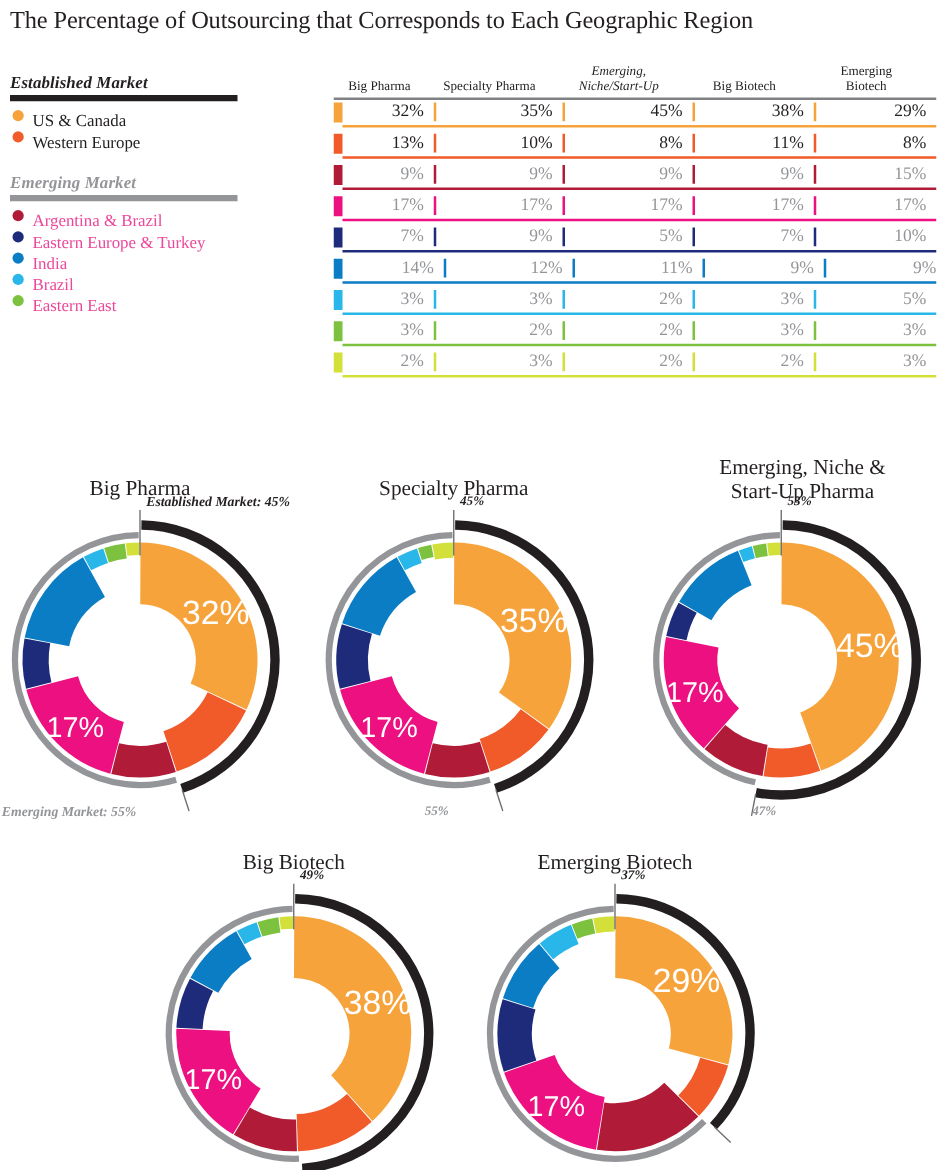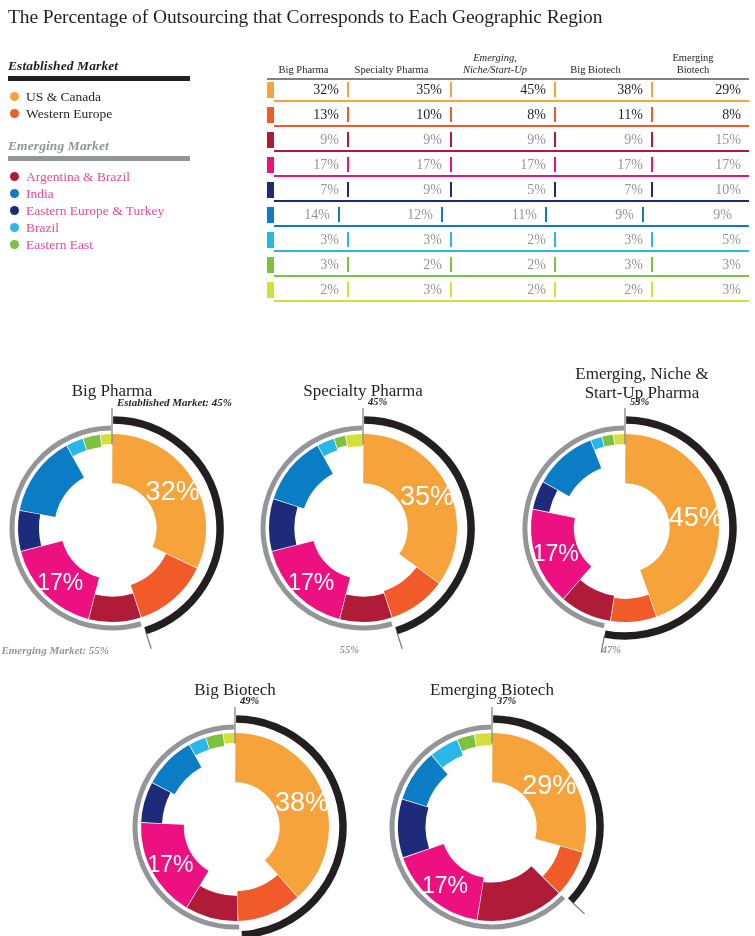--- a/index.html
+++ b/index.html
@@ -20,21 +20,21 @@
 
   
   #legend { position:absolute; left:8px; top:58px; width:245px; }
   .legend-group-title {
     font-style:italic; font-size:13.5px; font-weight:bold;
     letter-spacing:0.1px;
   }
   .legend-rule { height:5px; margin-top:2px; margin-bottom:7px; width:182px; }
   .legend-rule.dark { background:#231f20; }
   .legend-rule.gray { background:#939598; }
-  .legend-item { display:flex; align-items:center; height:17px; }
+  .legend-item { display:flex; height:17px; }
   .legend-dot { width:9px; height:9px; border-radius:50%; flex:0 0 auto; margin-right:7px; margin-left:2px;}
   .legend-label { font-size:13.5px; line-height:17px; white-space:nowrap; }
   .est .legend-label { color:#231f20; }
   .emg .legend-label { color:#ec4899; }
   .legend-spacer { height:16px; }
 
   
   #table { position:absolute; left:267px; top:52px; width:482px; }
   #table-head { display:flex; }
   #table-head .th {
@@ -79,26 +79,26 @@
   <div class="legend-spacer"></div>
   <div>
     <div class="legend-group-title" style="color:#939598">Emerging Market</div>
     <div class="legend-rule gray"></div>
     <div id="legend-emg-items">
         <div class="legend-item emg">
           <span class="legend-dot" style="background: rgb(176, 28, 56);"></span>
           <span class="legend-label">Argentina &amp; Brazil</span>
         </div>
         <div class="legend-item emg">
+          <span class="legend-dot" style="background: rgb(30, 43, 122);"></span>
+          <span class="legend-label">Eastern Europe &amp; Turkey</span>
+        </div>
+        <div class="legend-item emg">
           <span class="legend-dot" style="background: rgb(11, 125, 196);"></span>
           <span class="legend-label">India</span>
-        </div>
-        <div class="legend-item emg">
-          <span class="legend-dot" style="background: rgb(30, 43, 122);"></span>
-          <span class="legend-label">Eastern Europe &amp; Turkey</span>
         </div>
         <div class="legend-item emg">
           <span class="legend-dot" style="background: rgb(41, 182, 232);"></span>
           <span class="legend-label">Brazil</span>
         </div>
         <div class="legend-item emg">
           <span class="legend-dot" style="background: rgb(124, 194, 62);"></span>
           <span class="legend-label">Eastern East</span>
         </div>
       </div>
@@ -166,21 +166,21 @@
           <div class="cell" style="width: 103px; color: rgb(147, 149, 152);">9%<span class="tick" style="background: rgb(30, 43, 122);"></span></div>
           <div class="cell" style="width: 104px; color: rgb(147, 149, 152);">5%<span class="tick" style="background: rgb(30, 43, 122);"></span></div>
           <div class="cell" style="width: 97px; color: rgb(147, 149, 152);">7%<span class="tick" style="background: rgb(30, 43, 122);"></span></div>
           <div class="cell" style="width: 98px; color: rgb(147, 149, 152);">10%<span class="tick" style="background: rgb(30, 43, 122);"></span></div>
         </div>
         <div class="rowline" style="background: rgb(30, 43, 122);"></div>
       </div>
       <div class="trow">
         <div class="bar" style="background: rgb(11, 125, 196);"></div>
         <div class="cells">
-          <div class="cell" style="width: 64px; color: rgb(147, 149, 152);">14%</div>
+          <div class="cell" style="width: 81px; color: rgb(147, 149, 152);">14%</div>
           <div class="cell" style="width: 103px; color: rgb(147, 149, 152);">12%<span class="tick" style="background: rgb(11, 125, 196);"></span></div>
           <div class="cell" style="width: 104px; color: rgb(147, 149, 152);">11%<span class="tick" style="background: rgb(11, 125, 196);"></span></div>
           <div class="cell" style="width: 97px; color: rgb(147, 149, 152);">9%<span class="tick" style="background: rgb(11, 125, 196);"></span></div>
           <div class="cell" style="width: 98px; color: rgb(147, 149, 152);">9%<span class="tick" style="background: rgb(11, 125, 196);"></span></div>
         </div>
         <div class="rowline" style="background: rgb(11, 125, 196);"></div>
       </div>
       <div class="trow">
         <div class="bar" style="background: rgb(41, 182, 232);"></div>
         <div class="cells">

